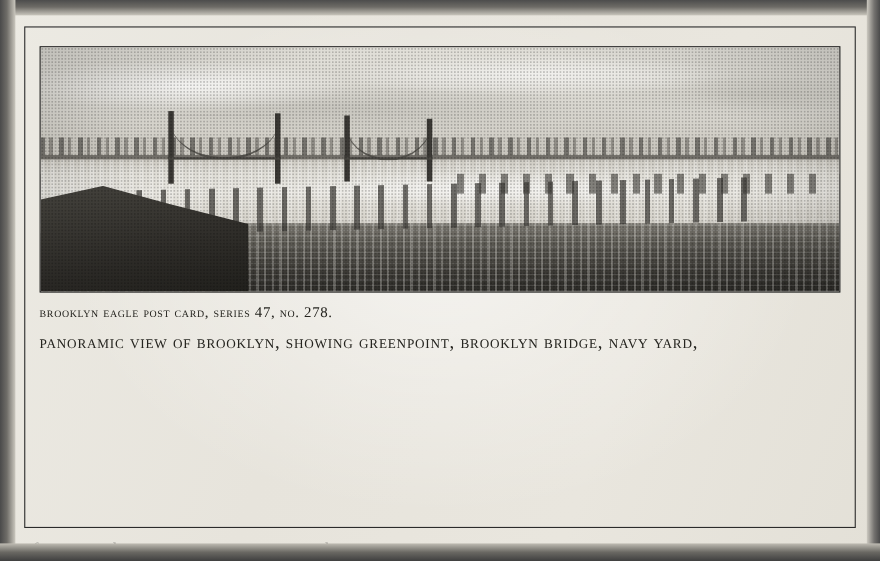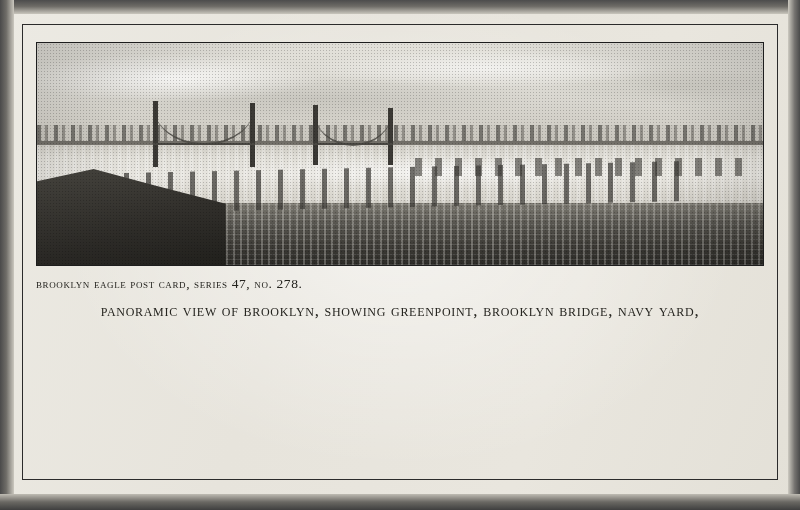--- a/index.html
+++ b/index.html
@@ -259,21 +259,20 @@
     text-transform: lowercase;
     margin: 0 0 6px 0;
     text-align: left;
   }
   .caption-title {
     font-family: "Liberation Serif", serif;
     font-size: 17px;
     letter-spacing: 0.7px;
     font-variant: small-caps;
     text-transform: lowercase;
-    text-align: center;
     line-height: 1.5;
     margin: 0;
   }
   .caption-title .line2 { display: block; }
 
   
   .bleed-through {
     position: absolute;
     left: 30px;
     bottom: 2px;

